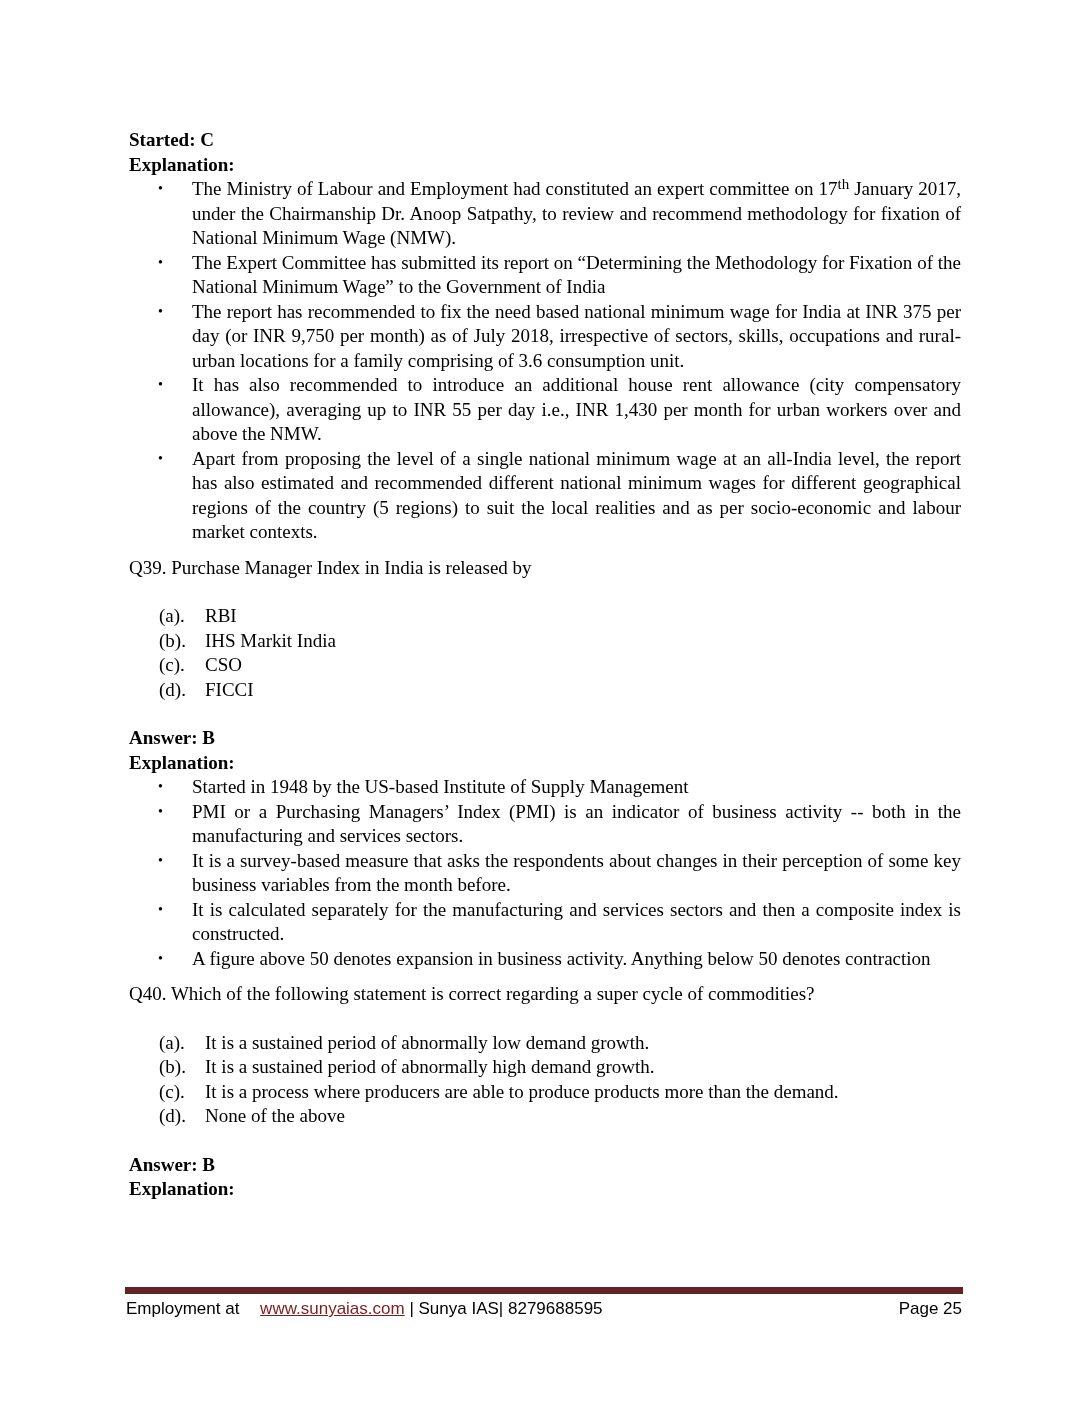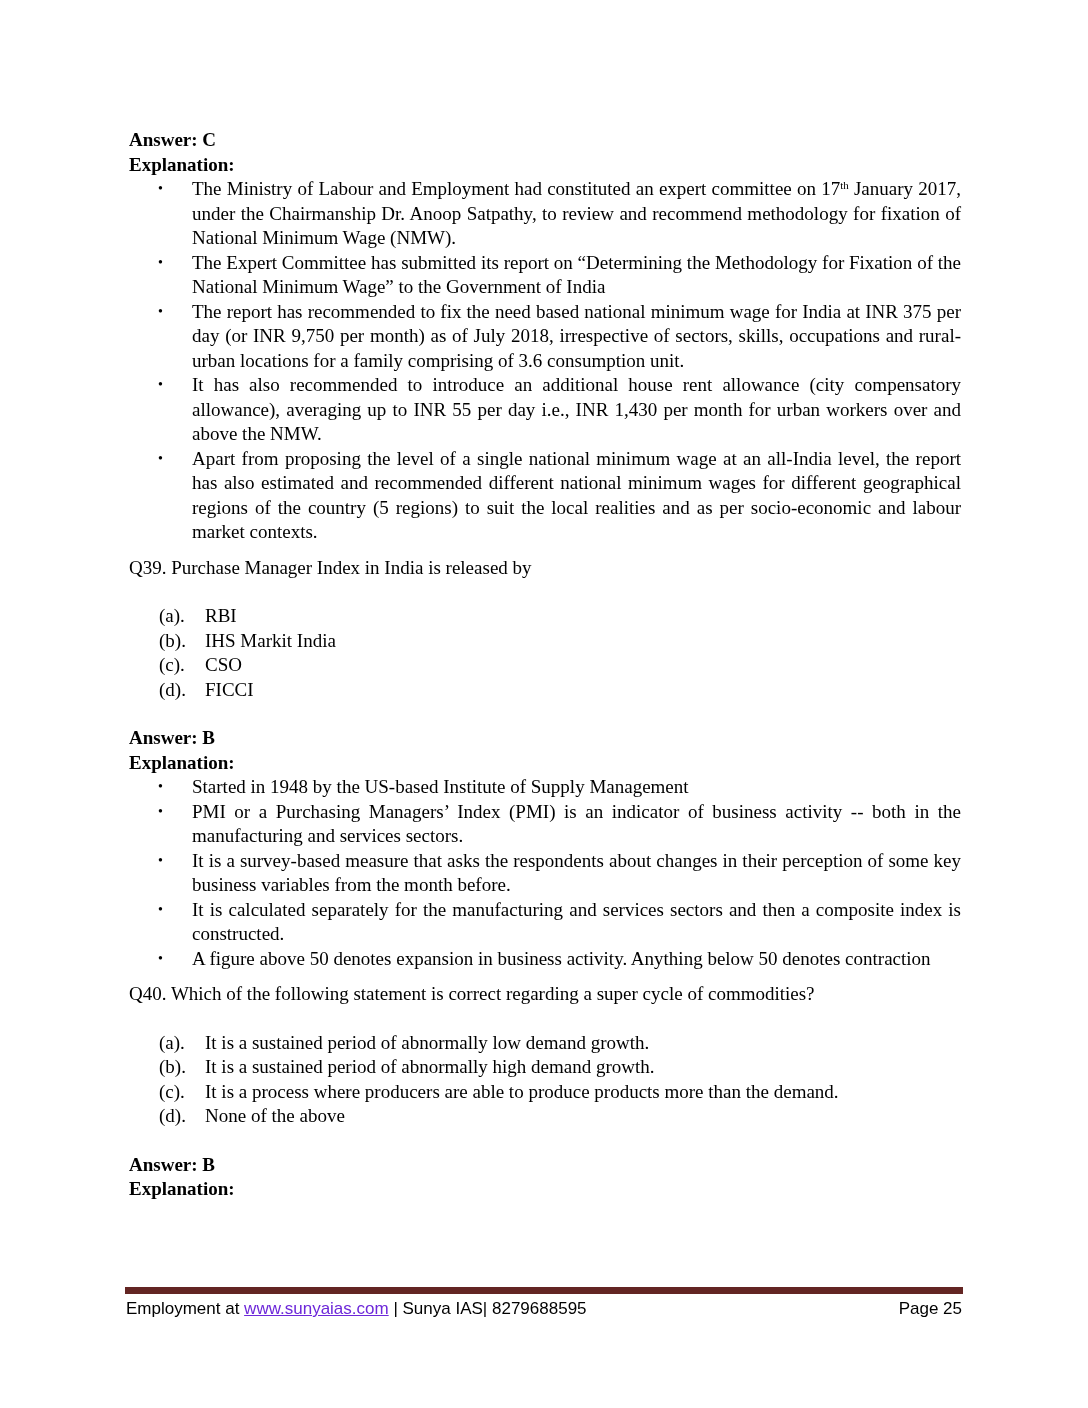--- a/index.html
+++ b/index.html
@@ -13,30 +13,30 @@
     ul.bullets li { position: relative; padding-left: 63px; text-align: justify; }
     ul.bullets li .dot { position: absolute; left: 29px; top: 0; font-size: 14px; }
     .q { margin-top: 11px; }
     .opts { margin-top: 24px; padding-left: 30px; }
     .opt { display: flex; }
     .opt .lbl { width: 46px; flex: none; }
     .gap { height: 24px; }
     .footer-bar { position: absolute; left: 125px; top: 1287px; width: 838px; height: 7px; background: #632523; }
     .footer { position: absolute; left: 126px; top: 1297px; width: 836px; display: flex; justify-content: space-between;
       font-family: "Liberation Sans", "DejaVu Sans", sans-serif; font-size: 17px; line-height: 24px; color: #000; }
-    .footer a { color: #6d28d9; text-decoration: underline; }
-    sup { font-size: 11px; vertical-align: 6px; line-height: 0; }
+    .footer a { color: #7f1d1d; text-decoration: underline; margin-left: 16px; }
+    sup { font-size: 15px; vertical-align: 6px; line-height: 0; }
   </style>
 </head>
 <body>
 
 <div class="page">
   <div class="content">
 
-    <div class="block bold">Answer: C</div>
+    <div class="block bold">Started: C</div>
     <div class="block bold">Explanation:</div>
     <ul class="bullets">
       <li>
         <span class="dot">•</span>
         <span>The Ministry of Labour and Employment had constituted an expert committee on 17</span><sup>th</sup><span> January 2017, under the Chairmanship Dr. Anoop Satpathy, to review and recommend methodology for fixation of National Minimum Wage (NMW).</span>
       </li>
       <li>
         <span class="dot">•</span>
         <span>The Expert Committee has submitted its report on “Determining the Methodology for Fixation of the National Minimum Wage” to the Government of India</span>
       </li>

